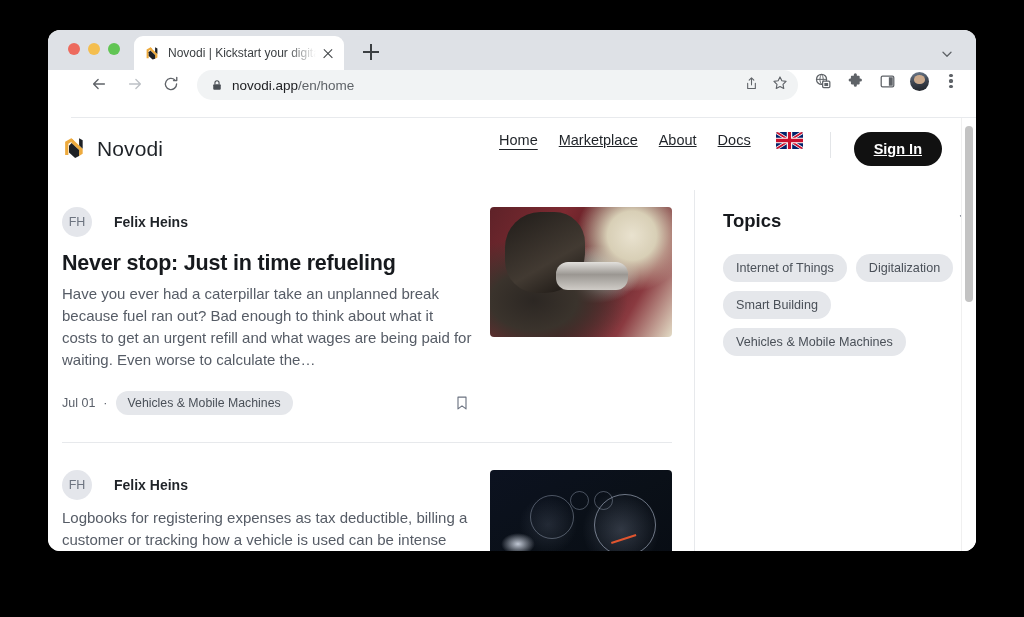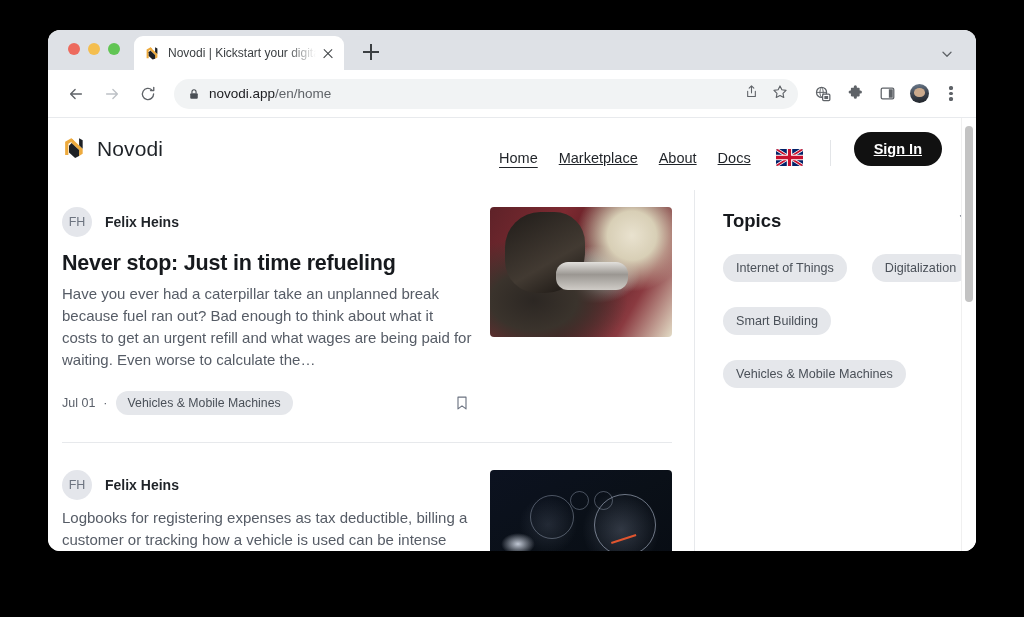--- a/index.html
+++ b/index.html
@@ -82,24 +82,25 @@
 
   .tab-list-chevron {
     position: absolute; right: 22px; bottom: 9px;
     width: 14px; height: 14px;
   }
 
   
   .toolbar {
     height: 48px;
     background: #ffffff;
-    display: flex; align-items: center;
+    display: flex; align-items: flex-start;
     padding: 0 14px 0 14px;
     flex: 0 0 auto;
     border-bottom: 1px solid #e8eaed;
+    margin-left: 23px;
   }
   .nav-btn {
     width: 28px; height: 28px;
     display: flex; align-items: center; justify-content: center;
     margin-right: 8px;
     color: #5f6368;
   }
   .nav-btn.disabled { color: #bdc1c6; }
 
   .omnibox {
@@ -143,21 +144,21 @@
 
   
   .site-header {
     height: 62px;
     display: flex; align-items: center;
     padding: 0 34px 0 14px;
   }
   .brand { display: flex; align-items: center; gap: 11px; }
   .brand-name { font-size: 21px; color: #1f2328; letter-spacing: .1px; }
 
-  .site-nav { margin-left: auto; display: flex; align-items: flex-end; gap: 21px; }
+  .site-nav { margin-left: auto; display: flex; align-items: flex-start; gap: 21px; }
   .nav-link { font-size: 14.5px; color: #1f2328; text-decoration: underline; }
   .nav-link.active { text-decoration: underline; text-underline-offset: 4px; }
   .flag {
     width: 27px; height: 17px; border-radius: 2px;
     margin-left: 4px;
     overflow: hidden; position: relative; background: #012169;
   }
   .nav-divider { width: 1px; height: 26px; background: #e3e5e8; margin: 0 2px 0 6px; }
   .signin-btn {
     background: #111111; color: #ffffff;
@@ -173,21 +174,21 @@
     padding: 0 0 0 14px;
     height: calc(100% - 62px);
   }
   .feed { width: 632px; flex: 0 0 632px; padding-right: 22px; }
   .sidebar-divider { width: 1px; background: #e7e9ec; margin: 10px 0 0 0; flex: 0 0 1px; }
   .sidebar { flex: 1 1 auto; padding: 30px 0 0 28px; }
 
   
   .article { display: flex; padding: 27px 0 0 0; }
   .article-main { flex: 1 1 auto; padding-right: 18px; min-width: 0; }
-  .author-row { display: flex; align-items: center; gap: 13px; }
+  .author-row { display: flex; align-items: center; gap: 22px; }
   .avatar {
     width: 30px; height: 30px; border-radius: 50%;
     background: #e4e6eb; color: #6d7480;
     font-size: 12.5px;
     display: flex; align-items: center; justify-content: center;
   }
   .author-name { font-size: 14px; font-weight: bold; color: #1f2328; }
   .article-title {
     font-size: 21.5px; font-weight: bold; color: #16191d;
     margin-top: 14px; letter-spacing: -0.2px;
@@ -262,21 +263,21 @@
     background: radial-gradient(ellipse at center, rgba(225,232,245,.85) 0%, rgba(225,232,245,0) 70%);
   }
 
   .feed-divider { height: 1px; background: #e7e9ec; margin-top: 27px; }
 
   
   .side-block + .side-block { margin-top: 50px; }
   .side-head { display: flex; align-items: center; }
   .side-title { font-size: 18.5px; font-weight: bold; color: #16191d; }
   .filter-btn { margin-left: auto; width: 20px; height: 20px; display: flex; align-items: center; justify-content: center; }
-  .chips { display: flex; flex-wrap: wrap; gap: 25px; margin-top: 22px; }
+  .chips { display: flex; flex-wrap: wrap; gap: 9px; margin-top: 22px; }
   .chip {
     background: #e5e7eb; color: #4a5058;
     font-size: 12.6px;
     padding: 7px 13px; border-radius: 14px;
     white-space: nowrap;
   }
   .chip.selected { background: #edaa3d; color: #2b2208; }
 
   
   .scrollbar {

